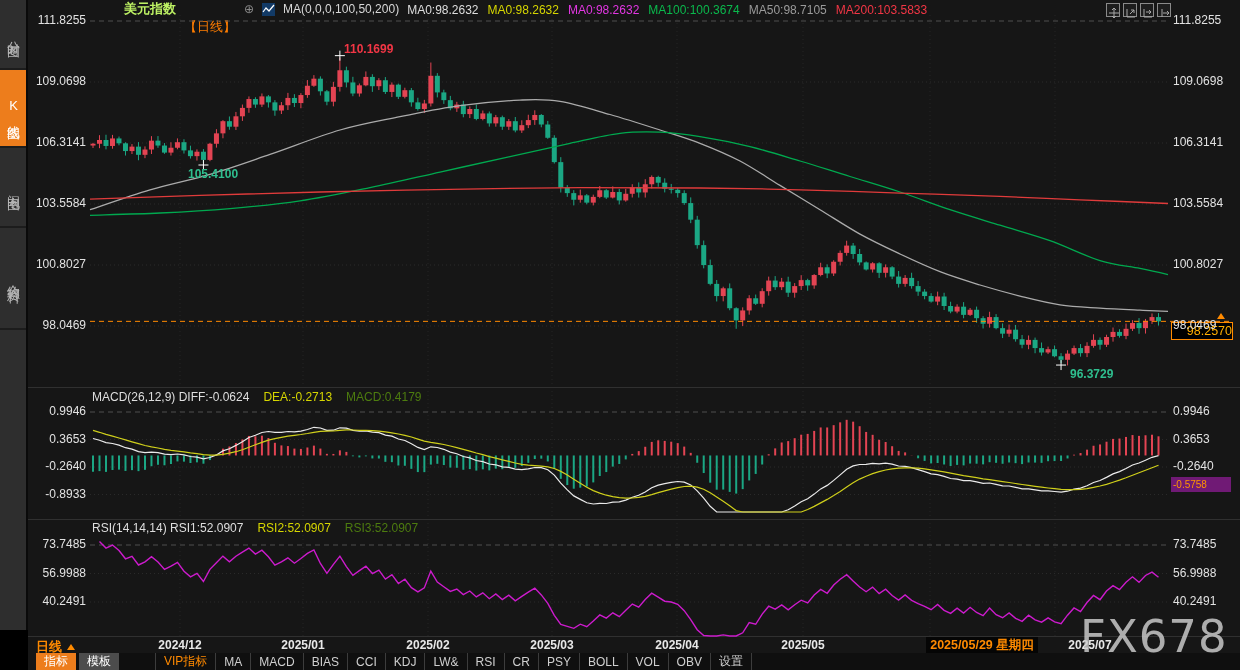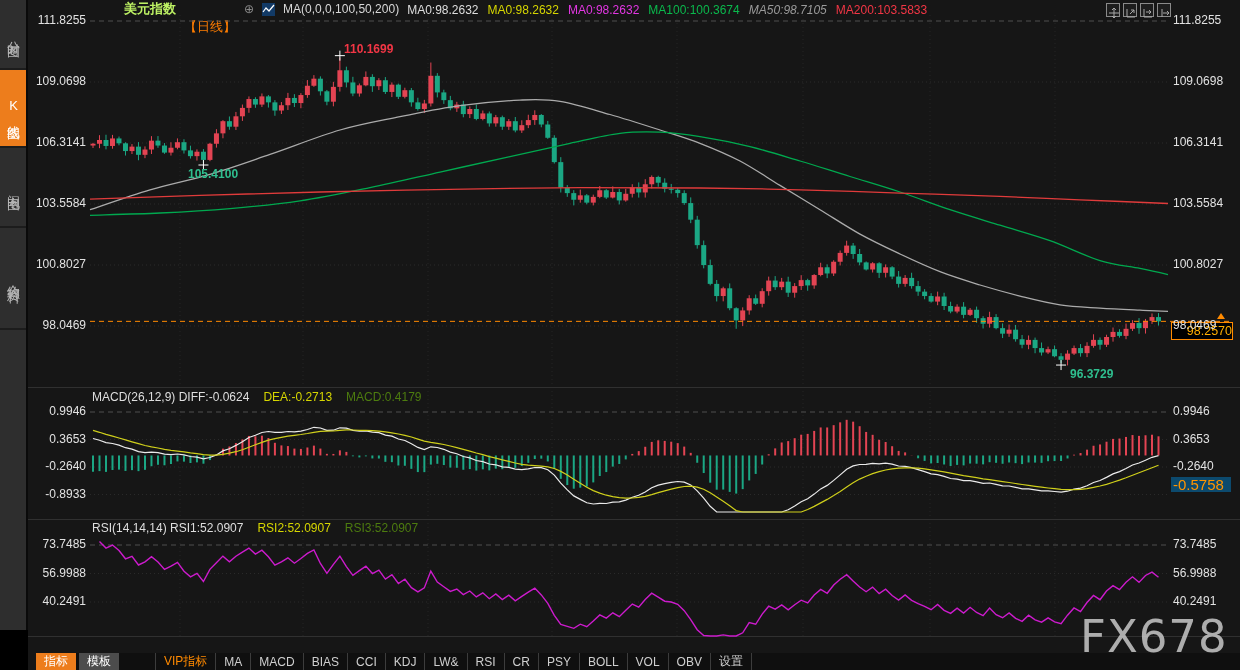--- a/index.html
+++ b/index.html
@@ -24,22 +24,22 @@
   
   #chart{position:absolute;left:0;top:0;}
   .axlab{position:absolute;font-size:12px;color:#e2e2e2;line-height:13px;}
   .axlab.l{width:62px;text-align:right;left:24px;}
   .axlab.r{left:1173px;text-align:left;}
   .annot{position:absolute;font-size:12px;font-weight:bold;}
   #panel2-label,#panel3-label{position:absolute;left:92px;font-size:12px;white-space:nowrap;}
   .lab-w{color:#dedede;}  .lab-y{color:#d6d600;margin-left:14px;}  .lab-m{color:#4d7c0f;margin-left:14px;}
   #last-price-box{position:absolute;left:1171px;top:314px;width:60px;height:16px;border:1px solid #ff8a00;
       background:#000;color:#ffae00;font-size:12.5px;text-align:right;line-height:16px;}
-  #macd-cross-box{position:absolute;left:1171px;top:477px;width:58px;height:15px;background:#0c4a6e;
-      color:#ff9500;font-size:15px;text-align:left;padding-left:2px;line-height:15px;}
+  #macd-cross-box{position:absolute;left:1171px;top:477px;width:58px;height:15px;background:#701a75;
+      color:#ff9500;font-size:10px;text-align:left;padding-left:2px;line-height:15px;}
   .tri-up{width:0;height:0;border-left:4px solid transparent;border-right:4px solid transparent;border-bottom:6px solid #ff8a00;}
   #price-arrow{position:absolute;left:1217px;top:307px;}
   
   #daterow{position:absolute;left:28px;top:637px;width:1212px;height:16px;background:#161616;}
   #period-bottom{position:absolute;left:8px;top:1px;color:#ff8a00;font-weight:bold;font-size:13px;display:flex;align-items:center;gap:5px;}
   .dtick{position:absolute;top:1px;transform:translateX(-50%);color:#e8e8e8;font-weight:bold;font-size:12px;}
   #cross-date{position:absolute;left:898px;top:0;width:112px;height:16px;background:#050505;color:#ff8a00;
       font-size:12.5px;font-weight:bold;text-align:center;line-height:16px;}
   
   #toolbar{position:absolute;left:36px;top:653px;width:1212px;height:17px;background:#0f0f0f;display:flex;align-items:stretch;}
@@ -68,21 +68,21 @@
     <span class="title">美元指数</span>
     <span class="period">【日线】</span>
     <span class="plus">⊕</span>
     <span style="display:inline-block;width:13px;height:13px;">
       <svg width="13" height="13">
           <rect x="0" y="0" width="13" height="13" fill="#123a66"></rect>
           <polyline points="1,9 4,5 7,8 12,2" stroke="#fff" fill="none" stroke-width="1.2"></polyline>
         </svg>
     </span>
     <span class="masettings">MA(0,0,0,100,50,200)</span>
-    <span id="ma-legend"><span style="color: rgb(222, 222, 222);">MA0:98.2632</span><span style="color: rgb(214, 214, 0);">MA0:98.2632</span><span style="color: rgb(226, 54, 226);">MA0:98.2632</span><span style="color: rgb(10, 184, 76);">MA100:100.3674</span><span style="color: rgb(154, 154, 154); font-style: italic;">MA50:98.7105</span><span style="color: rgb(242, 54, 69);">MA200:103.5833</span></span>
+    <span id="ma-legend"><span style="color: rgb(222, 222, 222);">MA0:98.2632</span><span style="color: rgb(214, 214, 0);">MA0:98.2632</span><span style="color: rgb(226, 54, 226);">MA0:98.2632</span><span style="color: rgb(10, 184, 76);">MA100:100.3674</span><span style="color: rgb(154, 154, 154);">MA50:98.7105</span><span style="color: rgb(242, 54, 69);">MA200:103.5833</span></span>
   </div>
   <div id="header-icons">
       <div class="hicon"><svg width="12" height="12">
           <path d="M7,2 V12 M2,7 H12 M7,2 l-2,2 M7,2 l2,2 M7,12 l-2,-2 M7,12 l2,-2" stroke="#a8a8a8" fill="none" stroke-width="1"></path>
         </svg></div>
       <div class="hicon"><svg width="12" height="12">
           <path d="M3,11 V3 M3,11 H11 M6,8 l4,-4 M10,4 h-3 M10,4 v3" stroke="#a8a8a8" fill="none" stroke-width="1"></path>
         </svg></div>
       <div class="hicon"><svg width="12" height="12">
           <path d="M3,11 V3 M3,11 H11 M5,6 h5 l-2,-2 M10,6 l-2,2" stroke="#a8a8a8" fill="none" stroke-width="1"></path>
@@ -631,20 +631,34 @@
     <span class="lab-w">MACD(26,12,9) DIFF:-0.0624</span><span class="lab-y">DEA:-0.2713</span><span class="lab-m">MACD:0.4179</span>
   </div>
   <div id="panel3-label" style="top:521px;">
     <span class="lab-w">RSI(14,14,14) RSI1:52.0907</span><span class="lab-y">RSI2:52.0907</span><span class="lab-m">RSI3:52.0907</span>
   </div>
 
   <div id="last-price-box" style="top: 322.351px;">98.2570</div>
   <div id="price-arrow" class="tri-up" style="top: 313.351px;"></div>
   <div id="macd-cross-box">-0.5758</div>
 
+  <div id="daterow">
+    <div id="period-bottom">
+      <span>日线</span>
+      <span class="tri-up"></span>
+    </div>
+    <div id="cross-date">2025/05/29 星期四</div>
+  <div class="dtick" style="left: 152px;">2024/12</div>
+      <div class="dtick" style="left: 275px;">2025/01</div>
+      <div class="dtick" style="left: 400px;">2025/02</div>
+      <div class="dtick" style="left: 524px;">2025/03</div>
+      <div class="dtick" style="left: 649px;">2025/04</div>
+      <div class="dtick" style="left: 775px;">2025/05</div>
+      <div class="dtick" style="left: 1062px;">2025/07</div>
+    </div>
 
   <div id="toolbar">
       <div class="tbtn tab-orange">指标</div>
       <div class="tbtn tab-gray">模板</div>
       <div class="tbtn first accent">VIP指标</div>
       <div class="tbtn">MA</div>
       <div class="tbtn">MACD</div>
       <div class="tbtn">BIAS</div>
       <div class="tbtn">CCI</div>
       <div class="tbtn">KDJ</div>

